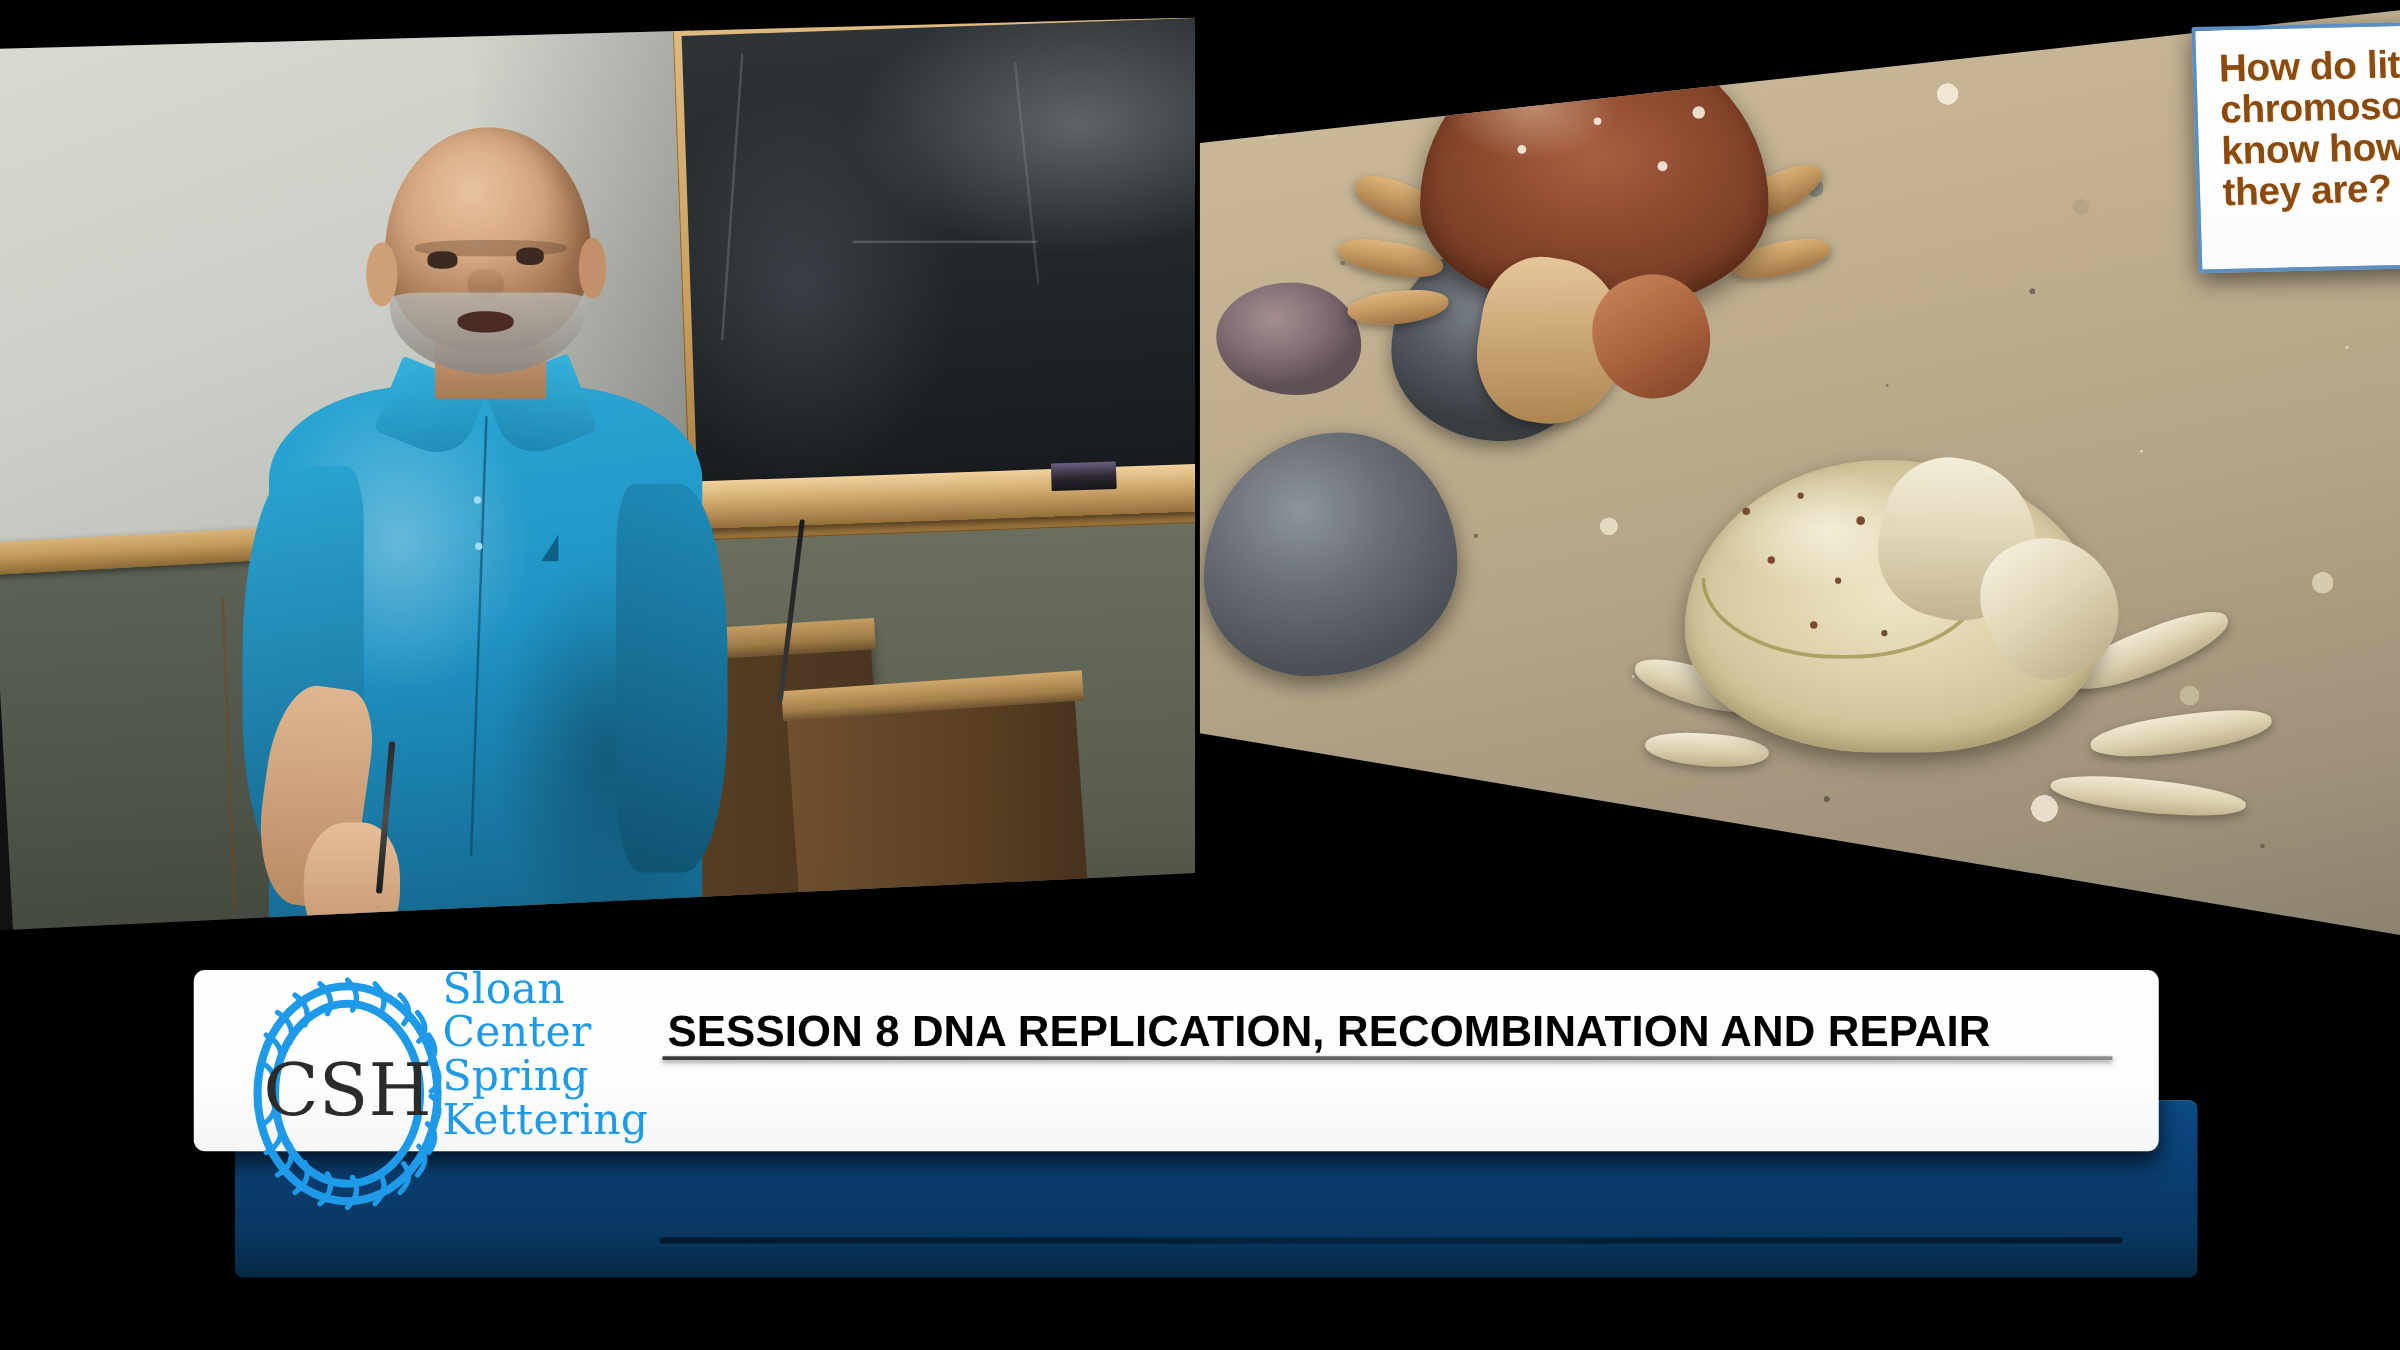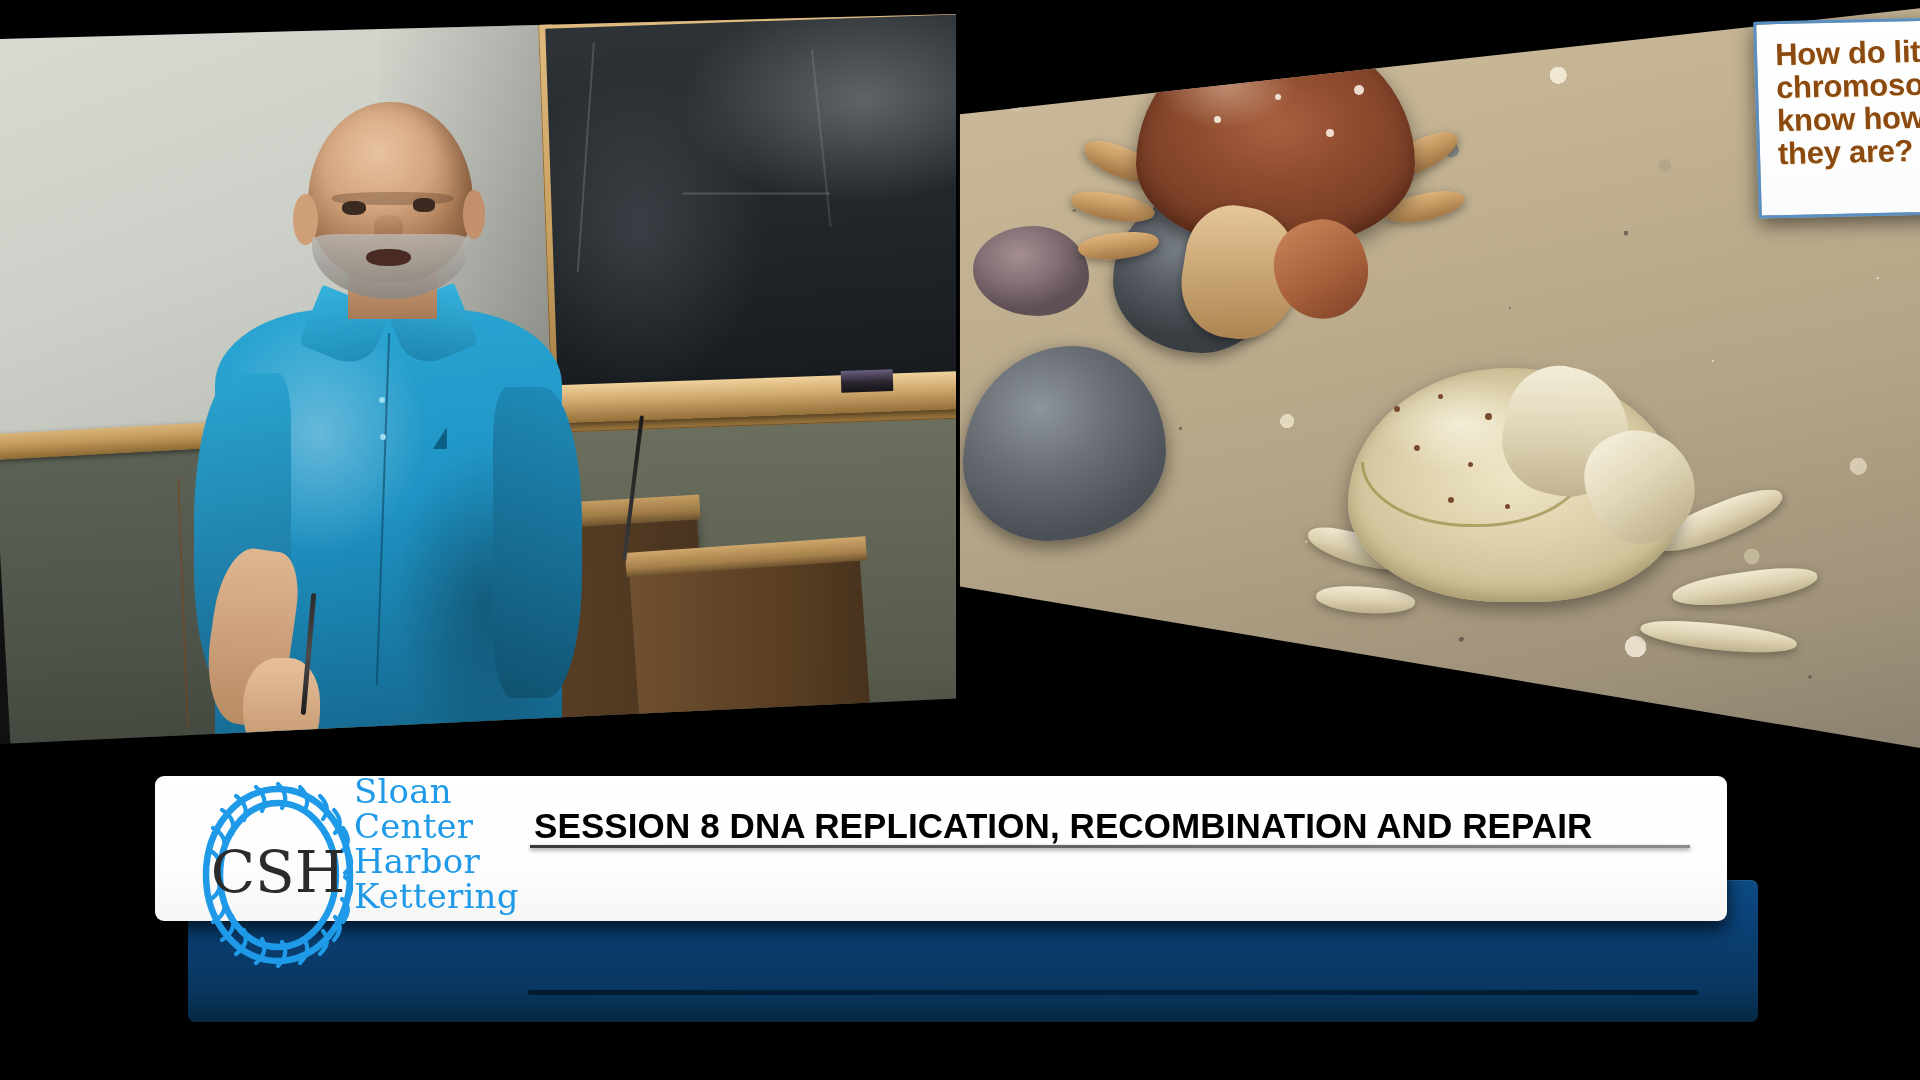--- a/index.html
+++ b/index.html
@@ -472,19 +472,19 @@
           <path d="M58 174 Q72 164 66 150"></path>
             <path d="M44 160 Q59 151 54 136"></path>
           <path d="M35 142 Q50 134 46 118"></path>
             <path d="M31 120 Q45 113 42 95"></path>
         </g>
         <text x="100" y="112" font-family="DejaVu Serif, serif" font-size="58" fill="#2b2b2b" text-anchor="middle">CSH</text>
       </svg>
       <div id="cshl-words">
         <div>Sloan</div>
         <div>Center</div>
-        <div>Harbor</div>
+        <div>Spring</div>
         <div>Kettering</div>
       </div>
     </div>
 
   </div>
 </div>
 
 </body></html>

